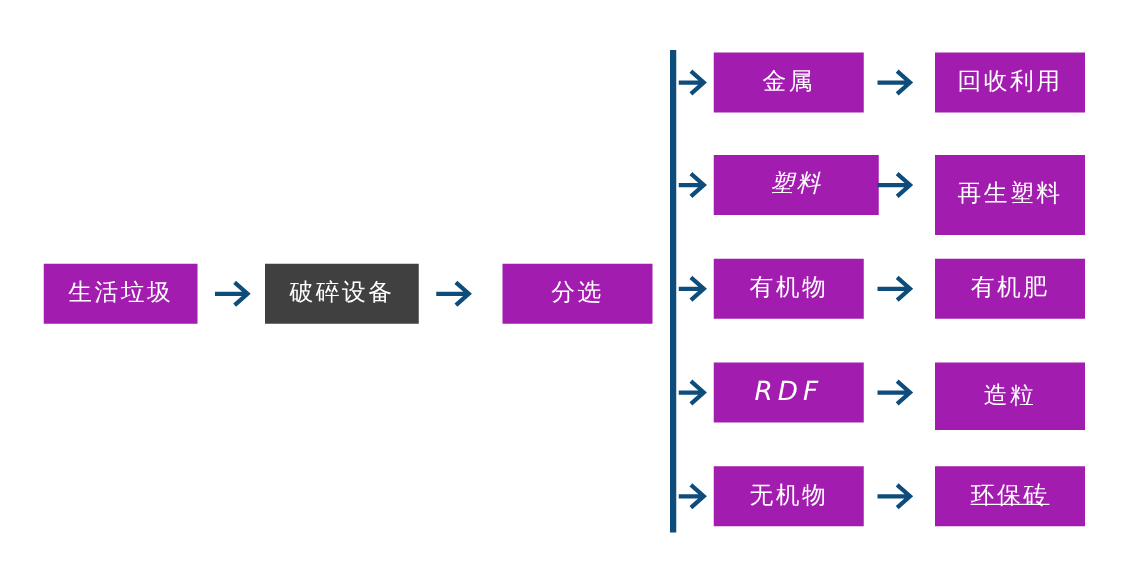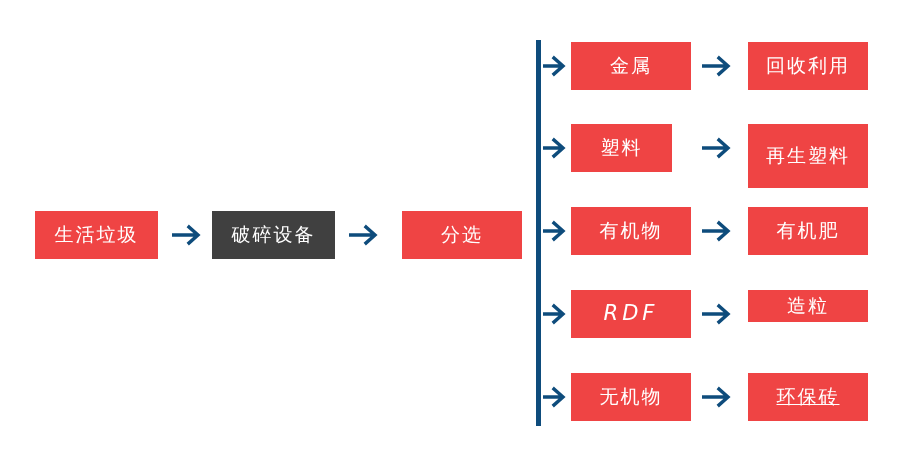--- a/index.html
+++ b/index.html
@@ -23,21 +23,21 @@
     align-items: center;
     justify-content: center;
     color: #ffffff;
     font-size: 19px;
     letter-spacing: 2px;
     line-height: 1;
     white-space: nowrap;
     box-sizing: border-box;
     padding-bottom: 1px;
   }
-  .node.blue { background: #ef4444; }
+  .node.blue { background: #a21caf; }
   .node.red  { background: #404040; }
   .node.latin { letter-spacing: 4px; font-size: 21px; font-style: italic; }
 
   .arrow {
     position: absolute;
     display: flex;
     align-items: center;
     justify-content: center;
     color: #0E4C7C;
     font-size: 26px;
@@ -97,21 +97,21 @@
   </div>
   <div class="node blue" style="left:748px; top:42px; width:120px; height:48px;">
     <span>回收利用</span>
   </div>
 
   <div class="arrow" style="left:541px; top:124px; width:30px; height:48px;">
     <svg width="26" height="22" viewBox="0 0 26 22" aria-hidden="true">
       <path d="M0 11 H18 M11 3 L20 11 L11 19" fill="none" stroke="#0E4C7C" stroke-width="3.4" stroke-linecap="square" stroke-linejoin="miter"></path>
     </svg>
   </div>
-  <div class="node blue" style="left:571px; top:124px; width:101px; height:48px;">
+  <div class="node blue" style="left:571px; top:124px; width:132px; height:48px;font-style:italic;">
     <span>塑料</span>
   </div>
   <div class="arrow" style="left:696px; top:124px; width:44px; height:48px;">
     <svg width="32" height="22" viewBox="0 0 32 22" aria-hidden="true">
       <path d="M1 11 H24 M17 3 L26 11 L17 19" fill="none" stroke="#0E4C7C" stroke-width="3.4" stroke-linecap="square" stroke-linejoin="miter"></path>
     </svg>
   </div>
   <div class="node blue" style="left:748px; top:124px; width:120px; height:64px;">
     <span>再生塑料</span>
   </div>
@@ -139,21 +139,21 @@
     </svg>
   </div>
   <div class="node blue latin" style="left:571px; top:290px; width:120px; height:48px;">
     <span>RDF</span>
   </div>
   <div class="arrow" style="left:696px; top:290px; width:44px; height:48px;">
     <svg width="32" height="22" viewBox="0 0 32 22" aria-hidden="true">
       <path d="M1 11 H24 M17 3 L26 11 L17 19" fill="none" stroke="#0E4C7C" stroke-width="3.4" stroke-linecap="square" stroke-linejoin="miter"></path>
     </svg>
   </div>
-  <div class="node blue" style="left:748px; top:290px; width:120px; height:32px;">
+  <div class="node blue" style="left:748px; top:290px; width:120px; height:54px;">
     <span>造粒</span>
   </div>
 
   <div class="arrow" style="left:541px; top:373px; width:30px; height:48px;">
     <svg width="26" height="22" viewBox="0 0 26 22" aria-hidden="true">
       <path d="M0 11 H18 M11 3 L20 11 L11 19" fill="none" stroke="#0E4C7C" stroke-width="3.4" stroke-linecap="square" stroke-linejoin="miter"></path>
     </svg>
   </div>
   <div class="node blue" style="left:571px; top:373px; width:120px; height:48px;">
     <span>无机物</span>

